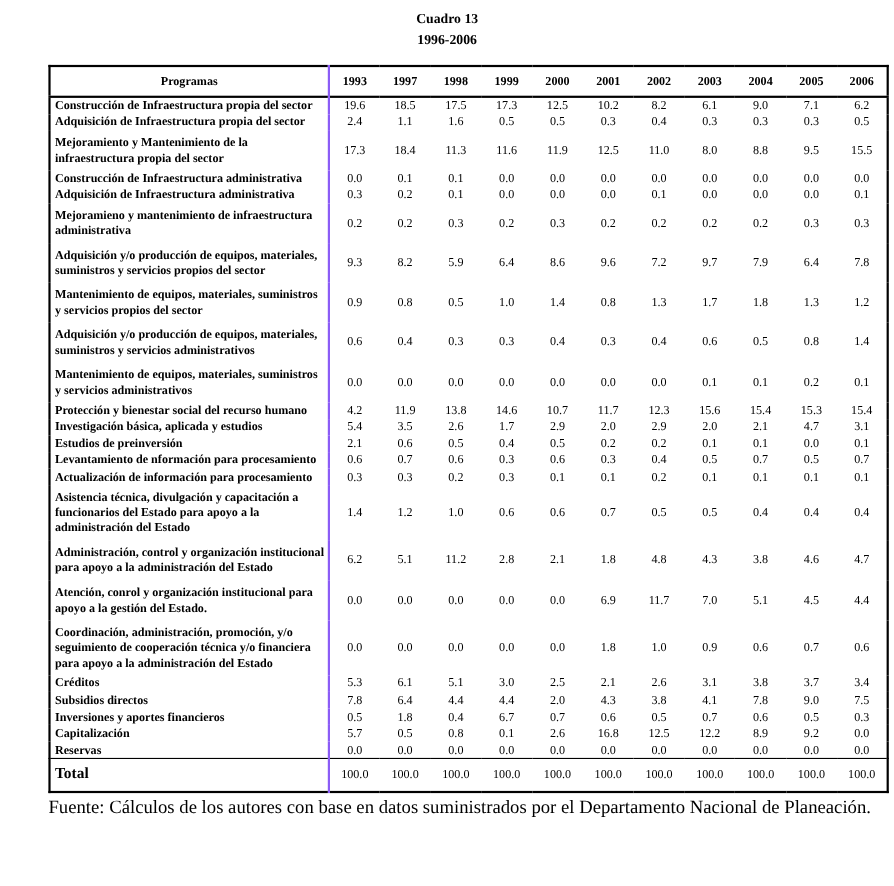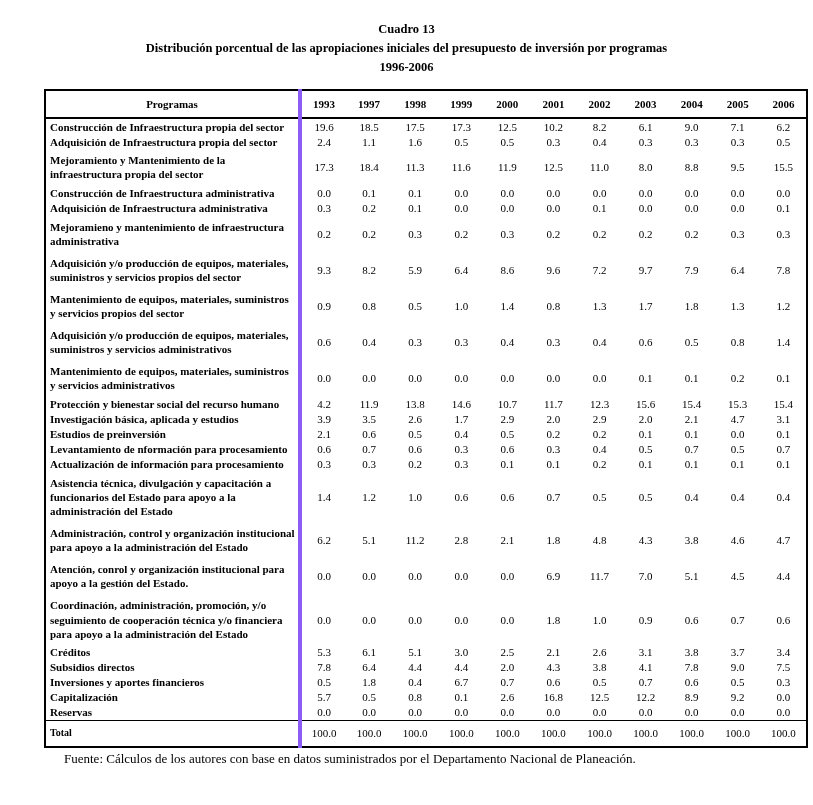--- a/index.html
+++ b/index.html
@@ -7,21 +7,21 @@
     padding: 0;
     background: #ffffff;
     width: 813px;
     font-family: "Liberation Serif", serif;
     color: #000000;
   }
   .page {
     width: 813px;
     height: 805px;
     box-sizing: border-box;
-    padding-top: 20px;
+    padding-top: 8px;
     overflow: hidden;
   }
   .title-block {
     text-align: center;
     font-weight: bold;
     font-size: 12.5px;
     line-height: 1.5;
     margin-bottom: 13px;
   }
   table.data-table {
@@ -44,55 +44,54 @@
     padding: 7px 1px;
     font-size: 11px;
   }
   td.label {
     text-align: left;
     font-weight: bold;
     padding: 0.5px 2px 0.5px 4px;
     line-height: 1.28;
   }
   .divider {
-    border-right: 4px solid #8b5cf6;
+    border-right: 2px solid #8b5cf6;
   }
   td.val {
     text-align: center;
     padding: 0.5px 0;
     vertical-align: middle;
     line-height: 1.28;
   }
   tr.multi td {
     padding-top: 4px;
     padding-bottom: 4px;
   }
   tr.total-row {
     border-top: 1.5px solid #000;
   }
   tr.total-row td {
     padding-top: 5px;
     padding-bottom: 6px;
   }
   tr.total-row td.label {
-    font-size: 10px;
+    font-size: 14px;
   }
   .source-note {
-    margin-left: 64px;
+    margin-left: 44px;
     margin-top: 3px;
-    font-size: 13px;
+    font-size: 17px;
   }
 </style>
 </head>
 <body>
 
 <div class="page">
   <div class="title-block">
     <div>Cuadro 13</div>
-    <div>Distribución porcentual de las apropiaciones iniciales del presupuesto de inversión por programas</div>
     <div>1996-2006</div>
   </div>
 
   <table class="data-table">
     <thead>
       <tr id="header-row">
           <th class="label-col divider">Programas</th>
           <th>1993</th>
           <th>1997</th>
           <th>1998</th>
@@ -256,21 +255,21 @@
           <td class="val">10.7</td>
           <td class="val">11.7</td>
           <td class="val">12.3</td>
           <td class="val">15.6</td>
           <td class="val">15.4</td>
           <td class="val">15.3</td>
           <td class="val">15.4</td>
         </tr>
         <tr>
           <td class="label divider">Investigación básica, aplicada y estudios</td>
-          <td class="val">3.9</td>
+          <td class="val">5.4</td>
           <td class="val">3.5</td>
           <td class="val">2.6</td>
           <td class="val">1.7</td>
           <td class="val">2.9</td>
           <td class="val">2.0</td>
           <td class="val">2.9</td>
           <td class="val">2.0</td>
           <td class="val">2.1</td>
           <td class="val">4.7</td>
           <td class="val">3.1</td>

